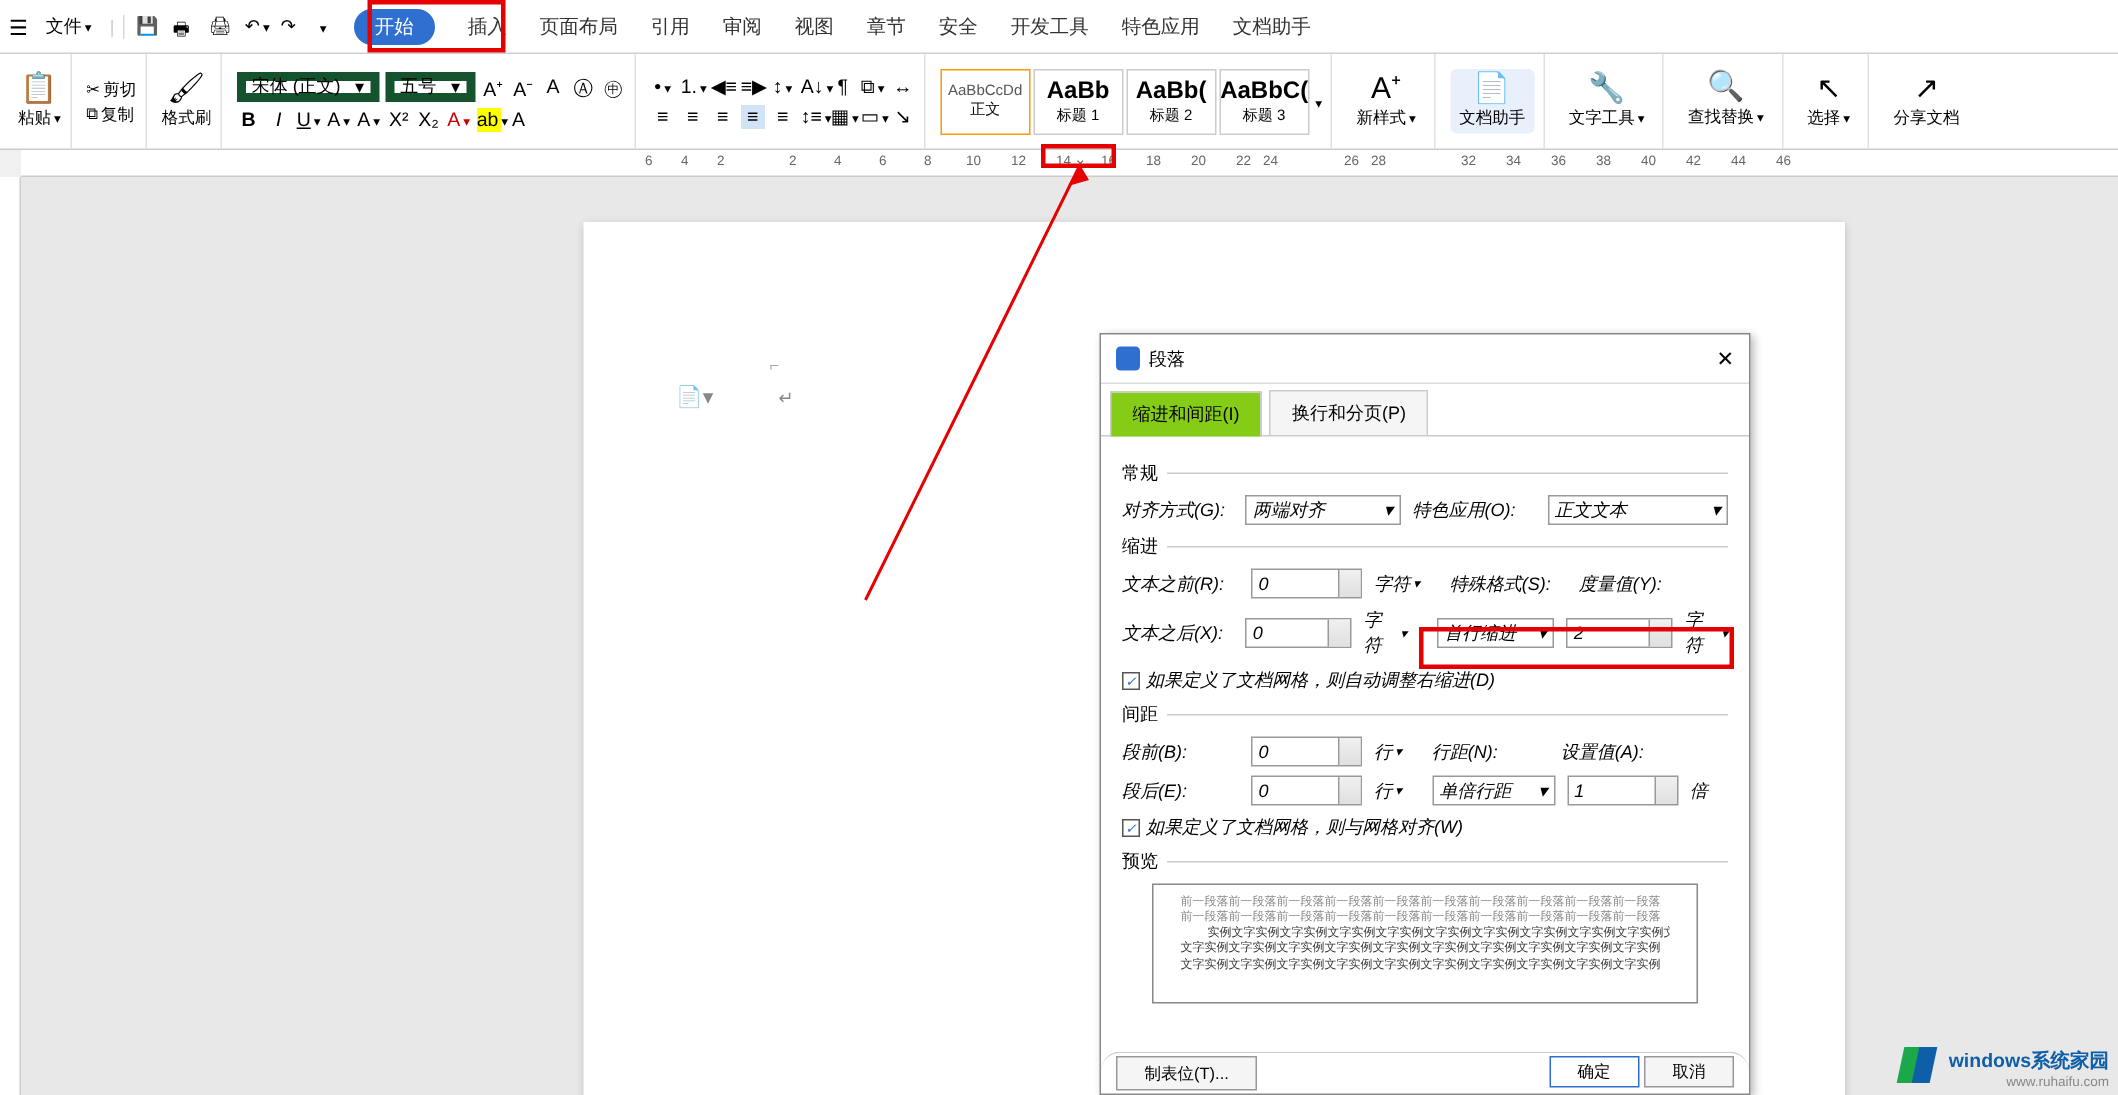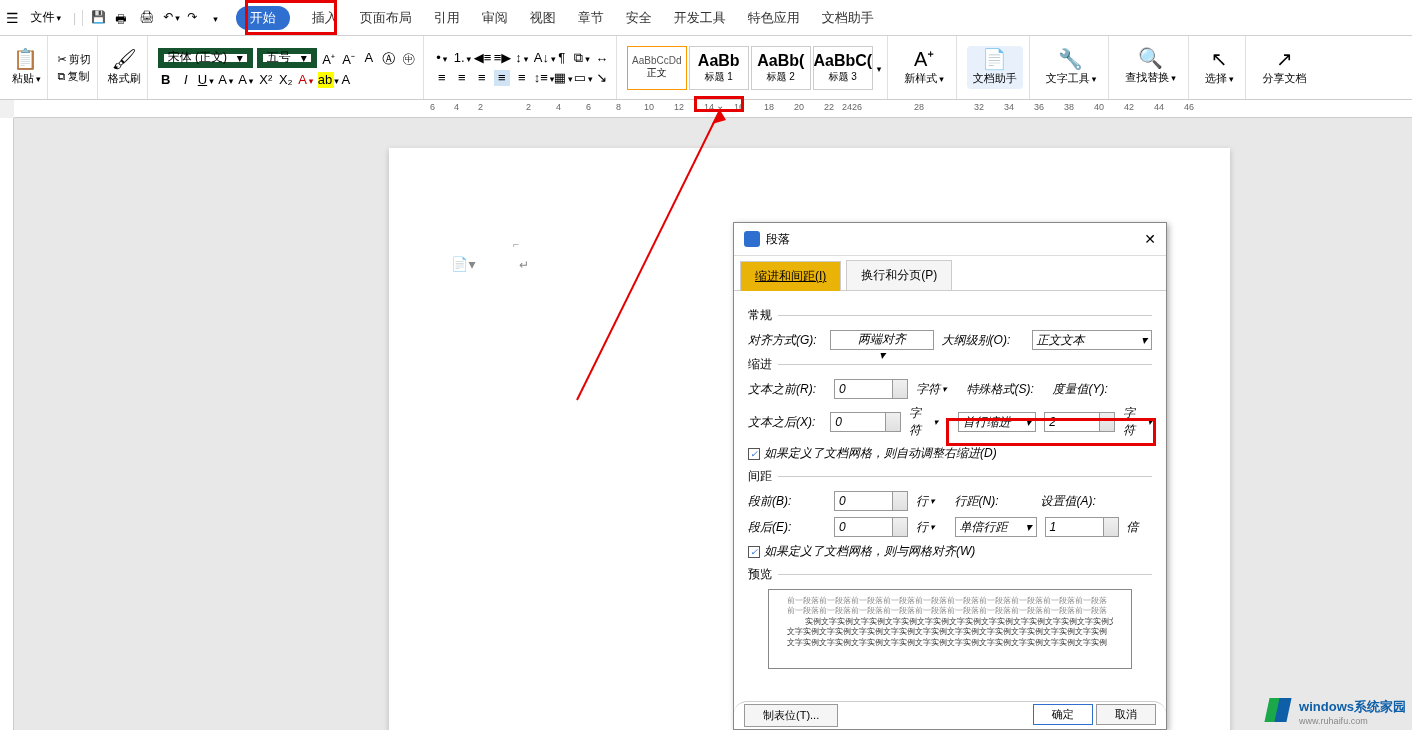--- a/index.html
+++ b/index.html
@@ -60,48 +60,48 @@
 svg.annot { position:absolute; left:0; top:0; width:1412px; height:730px; pointer-events:none; z-index:4; }
 
 
 .dialog { position:absolute; left:733px; top:222px; width:434px; height:508px; background:#fff; border:1px solid #888; box-shadow:2px 2px 6px rgba(0,0,0,.3); z-index:6; font-size:12px; }
 .dlg-title { height:28px; display:flex; align-items:center; justify-content:space-between; padding:16px 10px; border-bottom:1px solid #ddd; }
 .dlg-title-left { display:flex; align-items:center; gap:6px; }
 .dlg-logo { width:16px;height:16px;background:#2f6fd0;border-radius:3px;display:inline-block; }
 .dlg-close::before { content:"\2715"; font-size:14px; }
 .dlg-tabs { display:flex; border-bottom:1px solid #ccc; }
 .dlg-tab { padding:6px 14px; border:1px solid #ccc; border-bottom:none; background:#f5f5f5; margin-right:-1px; margin-top:4px; margin-left:6px; }
-.dlg-tab-active { background:#eab308; position:relative; top:1px;text-decoration:underline; }
+.dlg-tab-active { background:#84cc16; position:relative; top:1px; }
 .dlg-body { padding:10px 14px; }
 .section-title { display:flex; align-items:center; gap:6px; margin:6px 0; }
 .section-title .line { flex:1; height:1px; background:#ccc; }
 .form-row { display:flex; align-items:center; gap:8px; margin:6px 0;font-style:italic; }
 .lbl { width:78px; }
 .combo { border:1px solid #999; height:20px; display:flex; align-items:center; justify-content:space-between; padding:0 4px; background:#fff; }
-.combo-w1 { width:108px;flex-direction:column; }
+.combo-w1 { width:108px; }
 .combo-w2 { width:126px; }
 .spin { border:1px solid #999; height:20px; width:74px; display:flex; align-items:center; padding:0 4px; background:#fff; position:relative; }
 .spin::after { content:""; position:absolute; right:0; top:0; bottom:0; width:14px; border-left:1px solid #999; background:linear-gradient(#f0f0f0,#e0e0e0); }
 .spin-arrow-up { position:absolute; right:3px; top:1px; font-size:7px; }
 .spin-arrow-down { position:absolute; right:3px; bottom:1px; font-size:7px; }
 .radio::before { content:"\25CB"; margin-right:3px; }
 .radio-checked::before { content:"\25C9"; margin-right:3px; }
 .chk { display:inline-flex; align-items:center; gap:4px; }
 .chk-box { width:12px;height:12px;border:1px solid #555;display:inline-flex;align-items:center;justify-content:center;font-size:9px;color:#2f6fd0; }
 .unit-combo { display:inline-flex; align-items:center; }
 .unit-combo::after { content:"\25BE"; font-size:9px; margin-left:2px; }
 .red-box-3 { position:absolute; border:3px solid #e60000; pointer-events:none; }
 .preview-box { border:1px solid #888; height:80px; margin:4px 20px; padding:6px 18px; font-size:8px; color:#888; line-height:1.3; }
 .preview-box .ln { white-space:nowrap; overflow:hidden; }
 .dlg-buttons { position:absolute; bottom:0; left:0; right:0; height:28px; border-top:1px solid #ccc; display:flex; justify-content:space-between; padding:2px 10px;border-radius:13px; }
 .dlg-btn { border:1px solid #999; padding:2px 18px; background:#f5f5f5; font-size:11px; }
 .dlg-btn-primary { border:1px solid #2f6fd0; background:#fff; }
 
 
-.watermark { position:absolute; right:6px; bottom:4px; display:flex; align-items:center; gap:4px; z-index:7; }
+.watermark { position:absolute; right:6px; bottom:4px; display:flex; align-items:center; gap:4px; z-index:7;text-align:right; }
 .wm-icon { width:28px;height:28px; display:inline-block; position:relative; }
 .wm-icon::before { content:""; position:absolute; left:0; top:0; width:12px; height:24px; background:#1aa84a; transform:skewX(-12deg); }
 .wm-icon::after { content:""; position:absolute; left:10px; top:0; width:12px; height:24px; background:#0f5fa8; transform:skewX(-12deg); }
 .wm-text { font-size:13px; font-weight:bold; color:#0f5fa8; }
 .wm-sub { font-size:9px; color:#888; display:block; }
 </style>
 </head>
 <body>
 
 <div class="menubar">
@@ -286,21 +286,21 @@
     <span class="tick" style="left:572px;">6</span>
     <span class="tick" style="left:602px;">8</span>
     <span class="tick" style="left:630px;">10</span>
     <span class="tick" style="left:660px;">12</span>
     <span class="tick" style="left:690px;">14</span>
     <span class="tick" style="left:720px;">16</span>
     <span class="tick" style="left:750px;">18</span>
     <span class="tick" style="left:780px;">20</span>
     <span class="tick" style="left:810px;">22</span>
     <span class="tick" style="left:828px;">24</span>
-    <span class="tick" style="left:838px;">26</span>
+    <span class="tick" style="left:882px;">26</span>
     <span class="tick" style="left:900px;">28</span>
     <span class="tick" style="left:930px;margin-top:38px;">30</span>
     <span class="tick" style="left:960px;">32</span>
     <span class="tick" style="left:990px;">34</span>
     <span class="tick" style="left:1020px;">36</span>
     <span class="tick" style="left:1050px;">38</span>
     <span class="tick" style="left:1080px;">40</span>
     <span class="tick" style="left:1110px;">42</span>
     <span class="tick" style="left:1140px;">44</span>
     <span class="tick" style="left:1170px;">46</span>
@@ -339,21 +339,21 @@
     <div class="section-title">
         <span>常规</span>
         <span class="line"></span>
       </div>
     <div class="form-row">
       <span class="lbl">对齐方式(G):</span>
       <div class="combo combo-w1">
           <span>两端对齐</span>
           <span>▾</span>
         </div>
-      <span class="lbl" style="width:86px;">大纲级别(O):</span>
+      <span class="lbl" style="width:86px;">特色应用(O):</span>
       <div class="combo combo-w2">
           <span>正文文本</span>
           <span>▾</span>
         </div>
     </div>
 
     <div class="section-title">
         <span>缩进</span>
         <span class="line"></span>
       </div>

